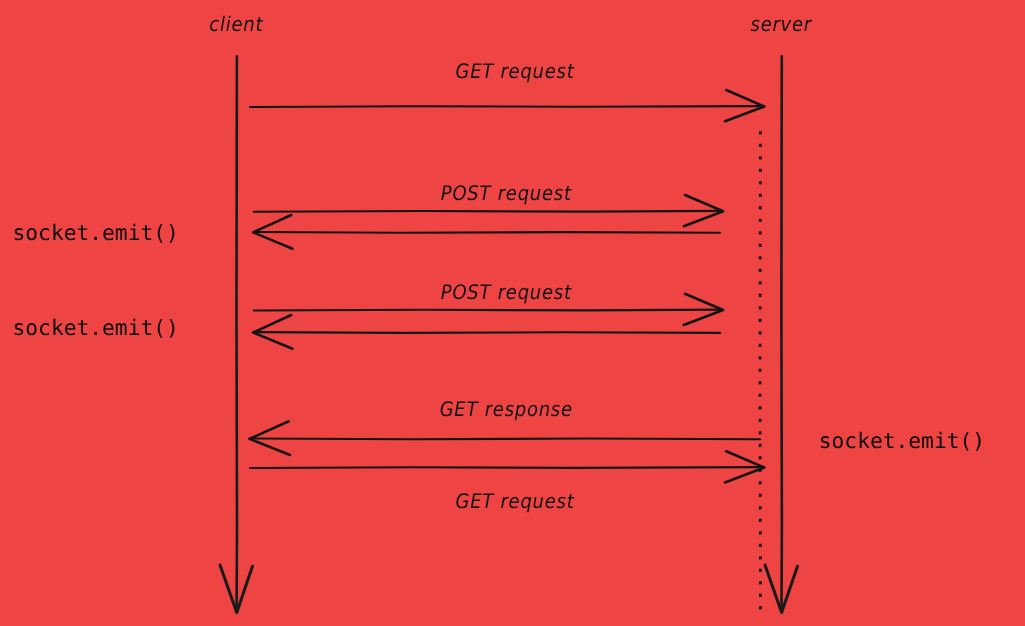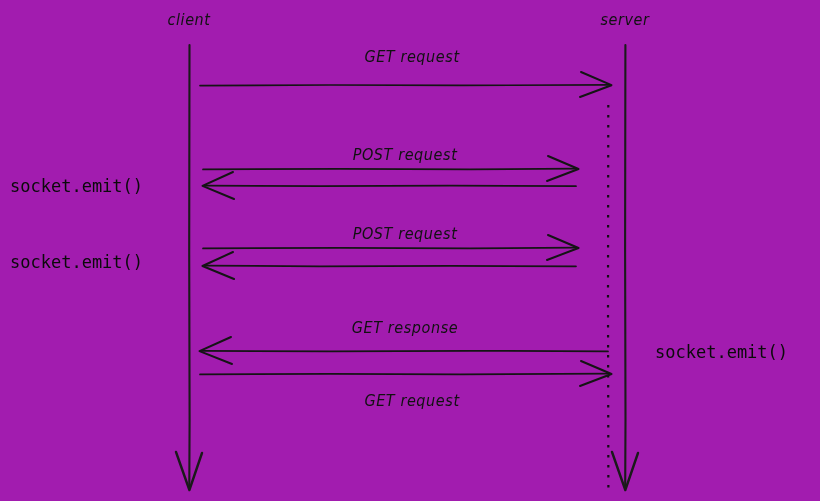--- a/index.html
+++ b/index.html
@@ -4,21 +4,21 @@
 <style>
   html, body {
     margin: 0;
     padding: 0;
     background: #ffffff;
   }
   #canvas {
     position: relative;
     width: 820px;
     height: 501px;
-    background: #a21caf;
+    background: #ef4444;
     overflow: hidden;
     font-family: "DejaVu Sans", sans-serif;
   }
   #diagram-svg {
     position: absolute;
     top: 0;
     left: 0;
     width: 820px;
     height: 501px;
   }

